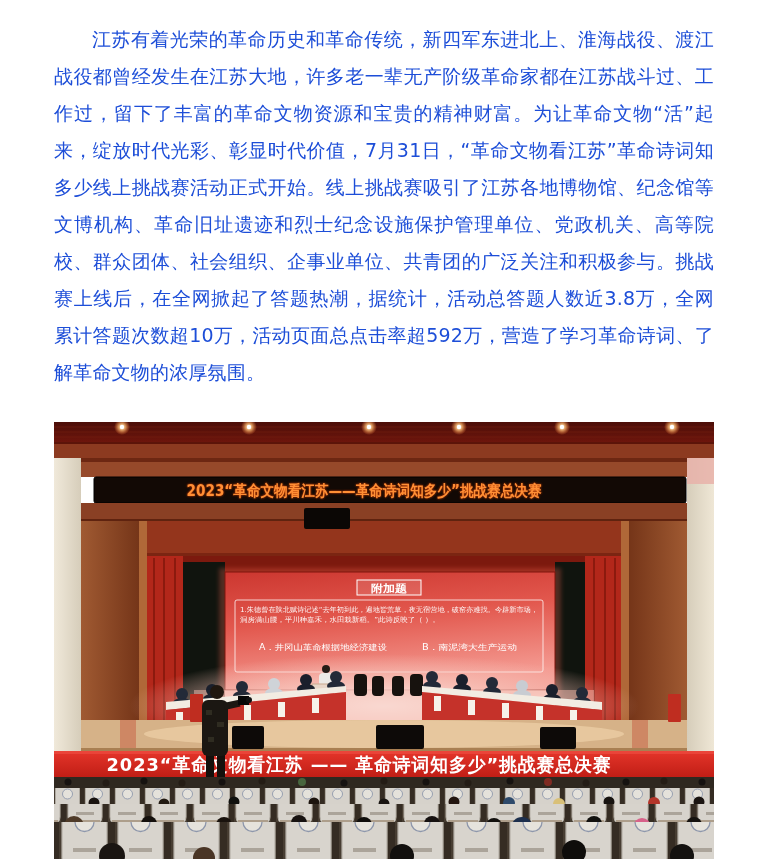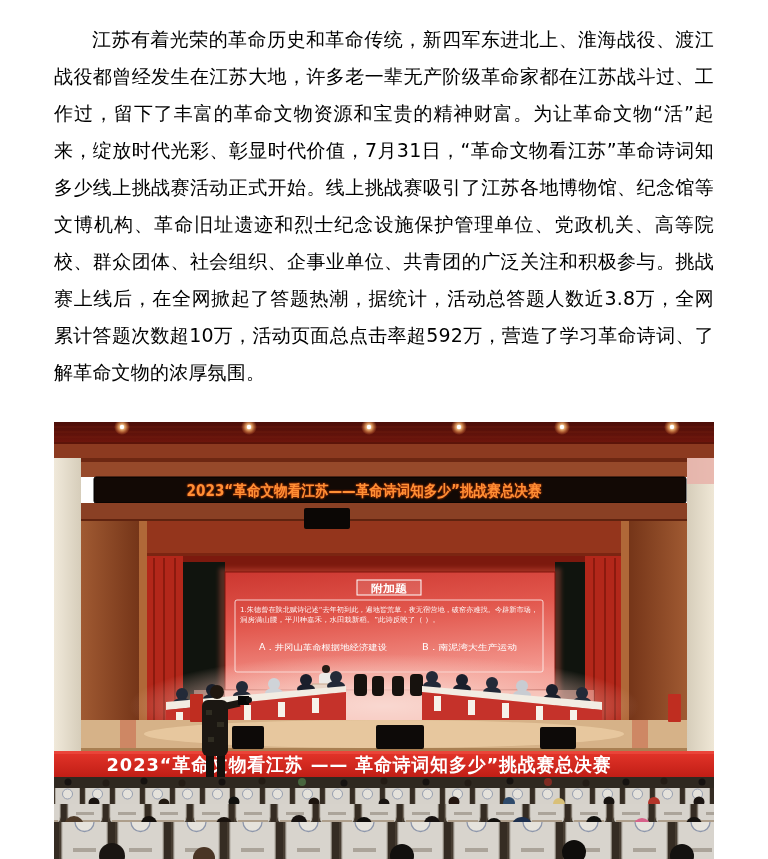--- a/index.html
+++ b/index.html
@@ -3,21 +3,21 @@
 <meta charset="utf-8">
 <style>
   html,body{margin:0;padding:0;}
   body{
     width:768px;height:859px;background:#ffffff;
     font-family:"DejaVu Sans","Liberation Sans",sans-serif;
     overflow:hidden;
   }
   .content{width:660px;margin:0 auto;padding-top:21px;}
   .para{
-    margin:0;font-size:19px;line-height:37px;color:#000000;
+    margin:0;font-size:19px;line-height:37px;color:#1d4ed8;
     text-align:justify;text-indent:2em;letter-spacing:.2px;
   }
   figure.photo{margin:31px 0 0 0;width:660px;height:450px;position:relative;}
   figure.photo svg{display:block;width:660px;height:450px;}
 </style>
 </head>
 <body>
 
 <main class="content">
   <p class="para">江苏有着光荣的革命历史和革命传统，新四军东进北上、淮海战役、渡江战役都曾经发生在江苏大地，许多老一辈无产阶级革命家都在江苏战斗过、工作过，留下了丰富的革命文物资源和宝贵的精神财富。为让革命文物“活”起来，绽放时代光彩、彰显时代价值，7月31日，“革命文物看江苏”革命诗词知多少线上挑战赛活动正式开始。线上挑战赛吸引了江苏各地博物馆、纪念馆等文博机构、革命旧址遗迹和烈士纪念设施保护管理单位、党政机关、高等院校、群众团体、社会组织、企事业单位、共青团的广泛关注和积极参与。挑战赛上线后，在全网掀起了答题热潮，据统计，活动总答题人数近3.8万，全网累计答题次数超10万，活动页面总点击率超592万，营造了学习革命诗词、了解革命文物的浓厚氛围。</p>

